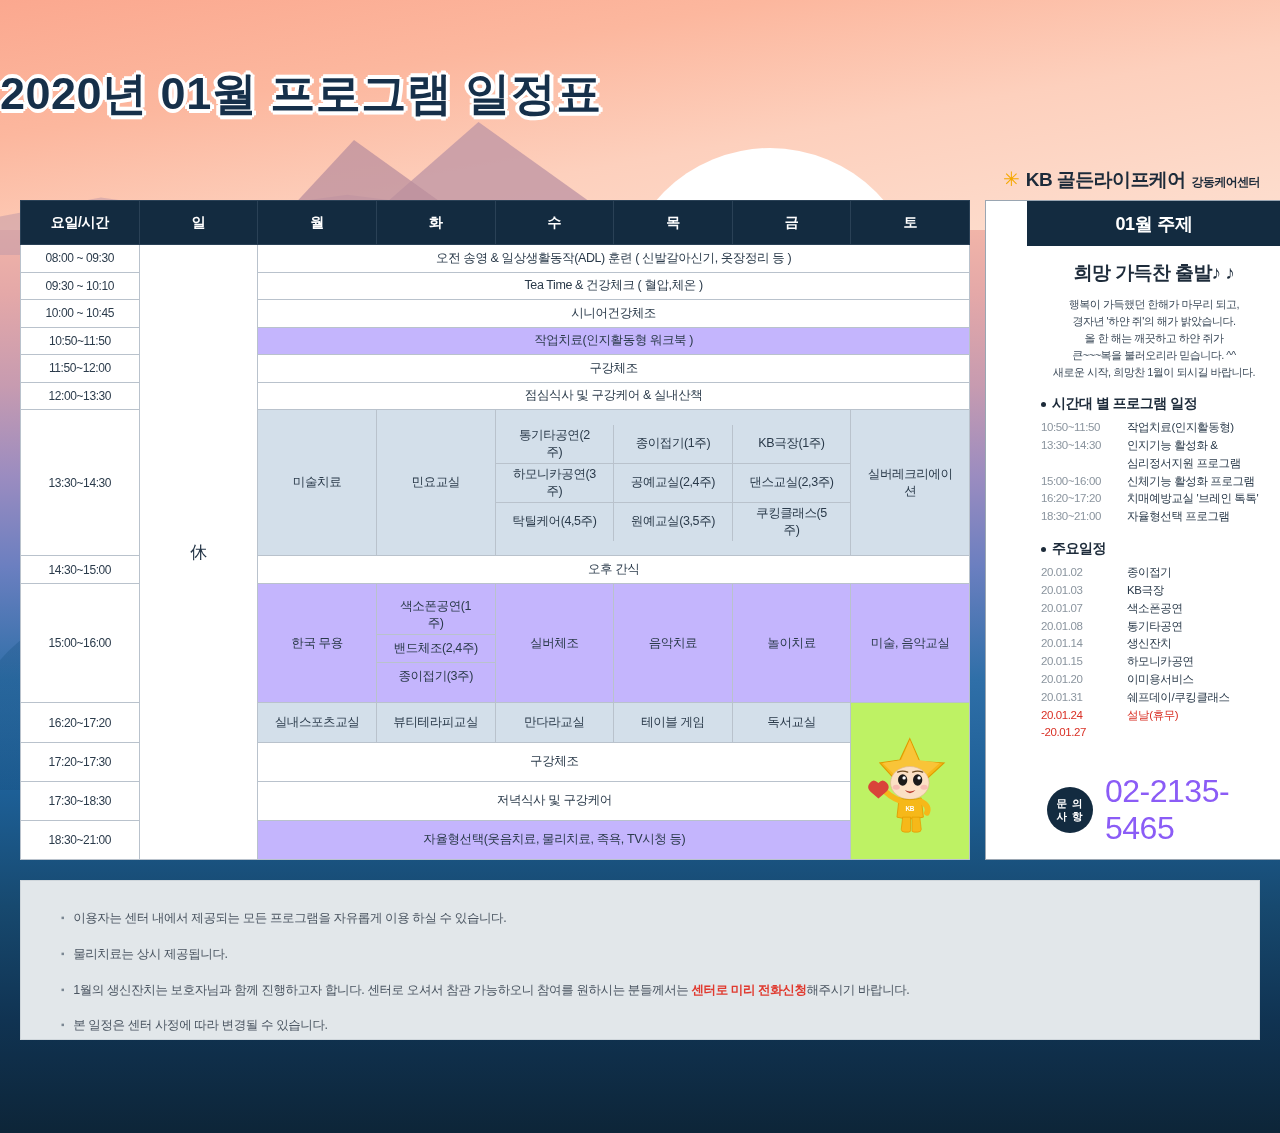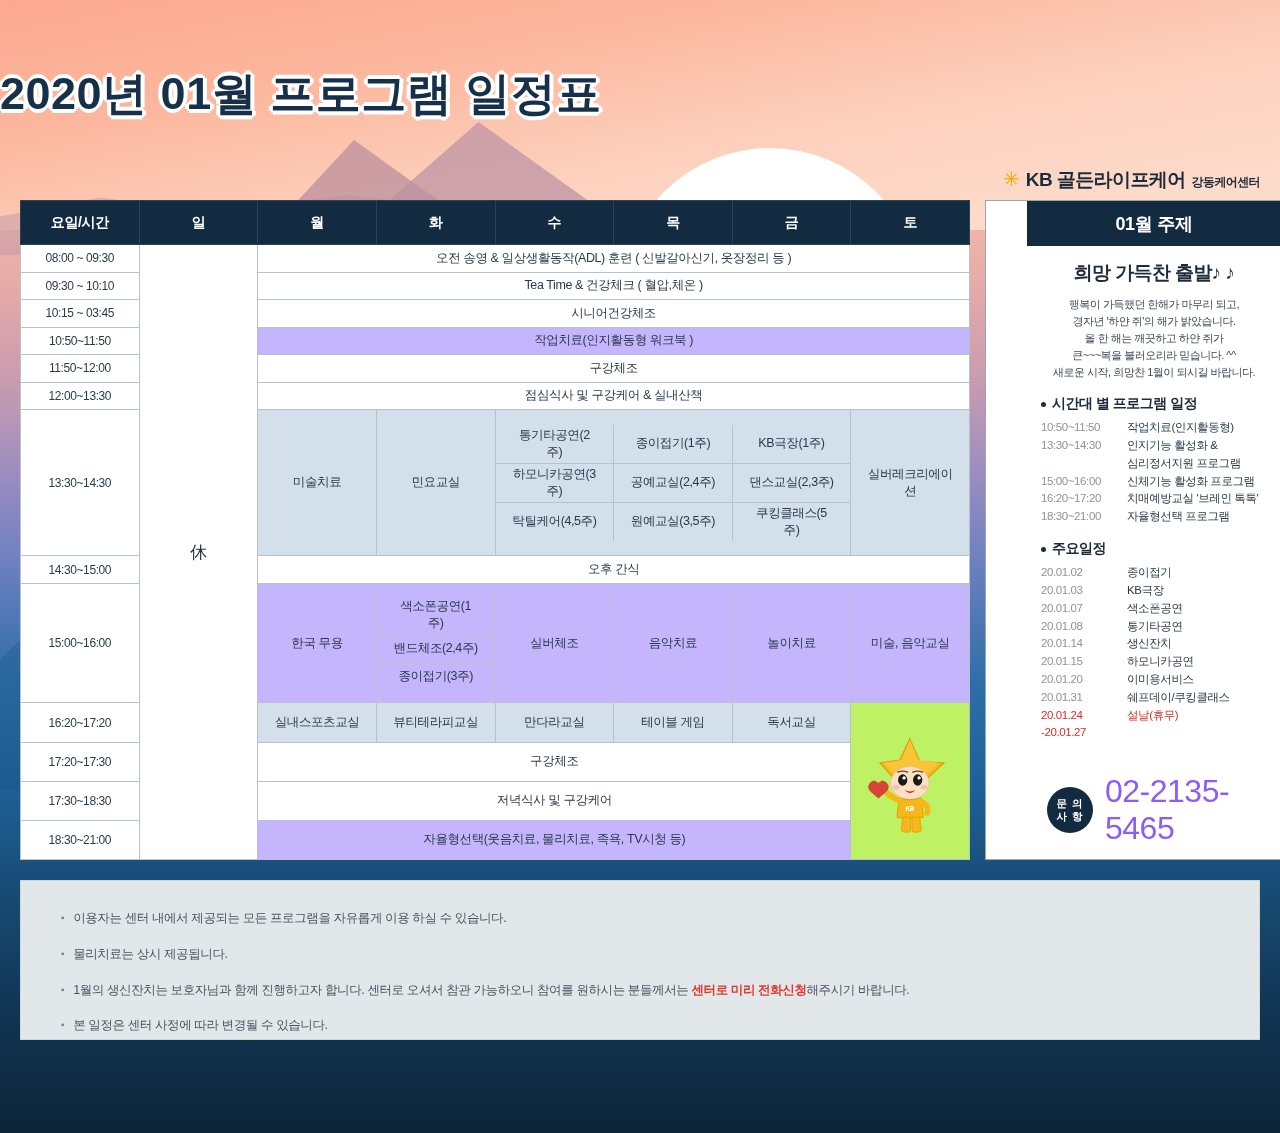--- a/index.html
+++ b/index.html
@@ -240,21 +240,21 @@
       <td class="restcol" rowspan="13">休</td>
       <td colspan="6">오전 송영 &amp; 일상생활동작(ADL) 훈련 ( 신발갈아신기, 옷장정리 등 )</td>
     </tr>
 
     <tr>
       <td class="timecol">09:30 ~ 10:10</td>
       <td colspan="6">Tea Time &amp; 건강체크 ( 혈압,체온 )</td>
     </tr>
 
     <tr>
-      <td class="timecol">10:15 ~ 03:45</td>
+      <td class="timecol">10:00 ~ 10:45</td>
       <td colspan="6">시니어건강체조</td>
     </tr>
 
     <tr>
       <td class="timecol">10:50~11:50</td>
       <td colspan="6" class="shade">작업치료(인지활동형 워크북 )</td>
     </tr>
 
     <tr>
       <td class="timecol">11:50~12:00</td>

